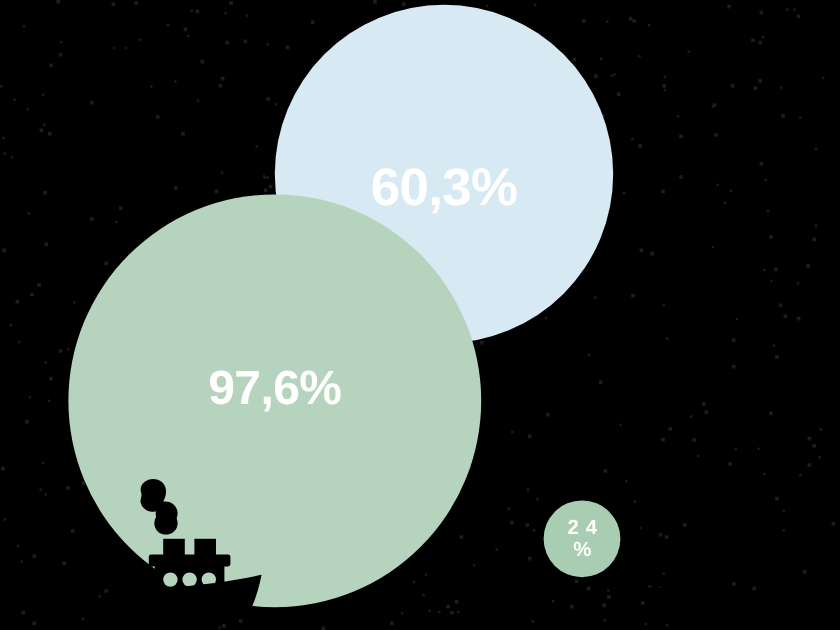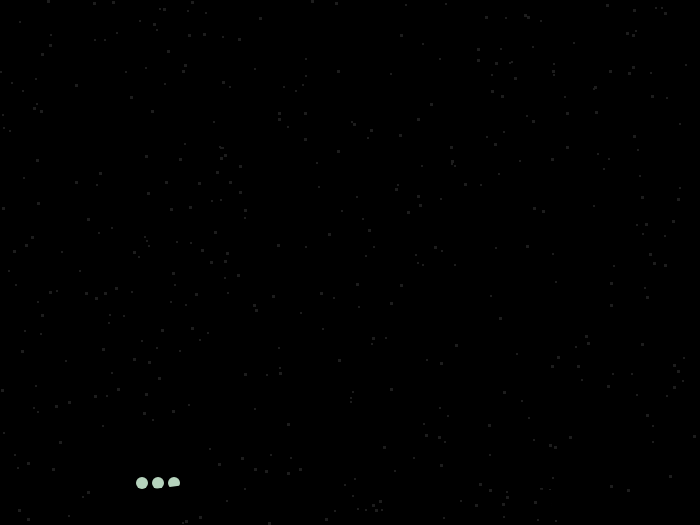--- a/index.html
+++ b/index.html
@@ -550,23 +550,32 @@
       <div class="spk" style="left: 373px; top: 246px; width: 2px; height: 2px;"></div>
       <div class="spk" style="left: 503px; top: 131px; width: 2px; height: 2px;"></div>
       <div class="spk" style="left: 664px; top: 264px; width: 3px; height: 3px;"></div>
       <div class="spk" style="left: 677px; top: 198px; width: 3px; height: 3px;"></div>
       <div class="spk" style="left: 68px; top: 401px; width: 3px; height: 3px;"></div>
       <div class="spk" style="left: 237px; top: 274px; width: 3px; height: 3px;"></div>
       <div class="spk" style="left: 41px; top: 53px; width: 3px; height: 3px;"></div>
       <div class="spk" style="left: 542px; top: 210px; width: 3px; height: 3px;"></div>
     </div>
 
-
-
-
+  <div class="bubble" id="bubble-60" style="left: 229px; top: 4px; width: 282px; height: 282px; background: rgb(215, 233, 242);">
+    <span class="bubble-label">60,3%</span>
+  </div>
+
+
+  <div class="bubble" id="bubble-97" style="left: 57px; top: 162px; width: 344px; height: 344px; background: rgb(182, 211, 189);">
+    <span class="bubble-label">97,6%</span>
+  </div>
+
+  <div class="bubble" id="bubble-24" style="left: 453px; top: 417px; width: 64px; height: 64px; background: rgb(169, 205, 179);">
+    <span class="bubble-label">2 4 %</span>
+  </div>
 
   <div class="icon-layer" id="ship-icon-wrap">
     <svg viewBox="0 0 140 120" xmlns="http://www.w3.org/2000/svg" aria-hidden="true">
 
       <path d="M34 16 C30 6 42 0 50 5 C56 9 55 17 52 22
                C58 21 64 25 64 32 C64 39 57 43 51 41
                C47 39 45 34 46 30
                C40 32 34 28 33 22 Z" fill="#000000"></path>
       <path d="M50 30 C57 28 64 33 64 40 C64 47 57 51 51 49
                C45 47 43 40 46 35 Z" fill="#000000"></path>

